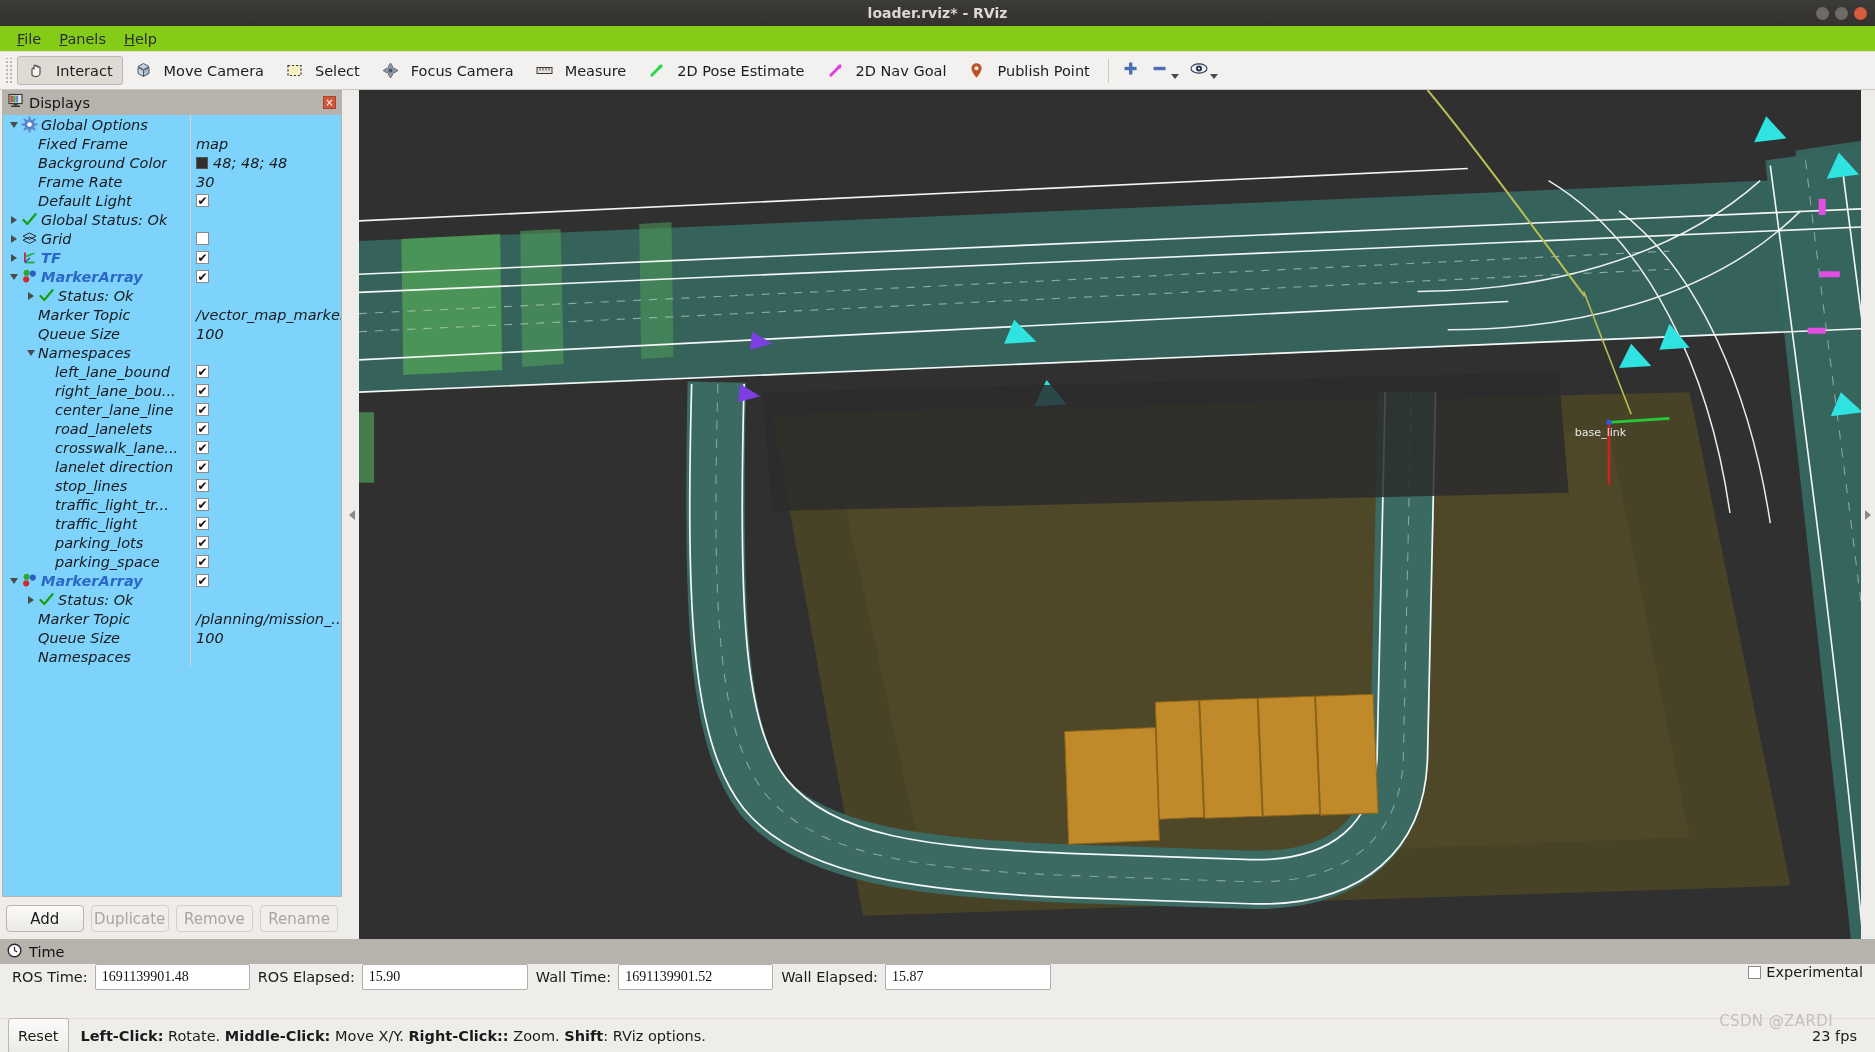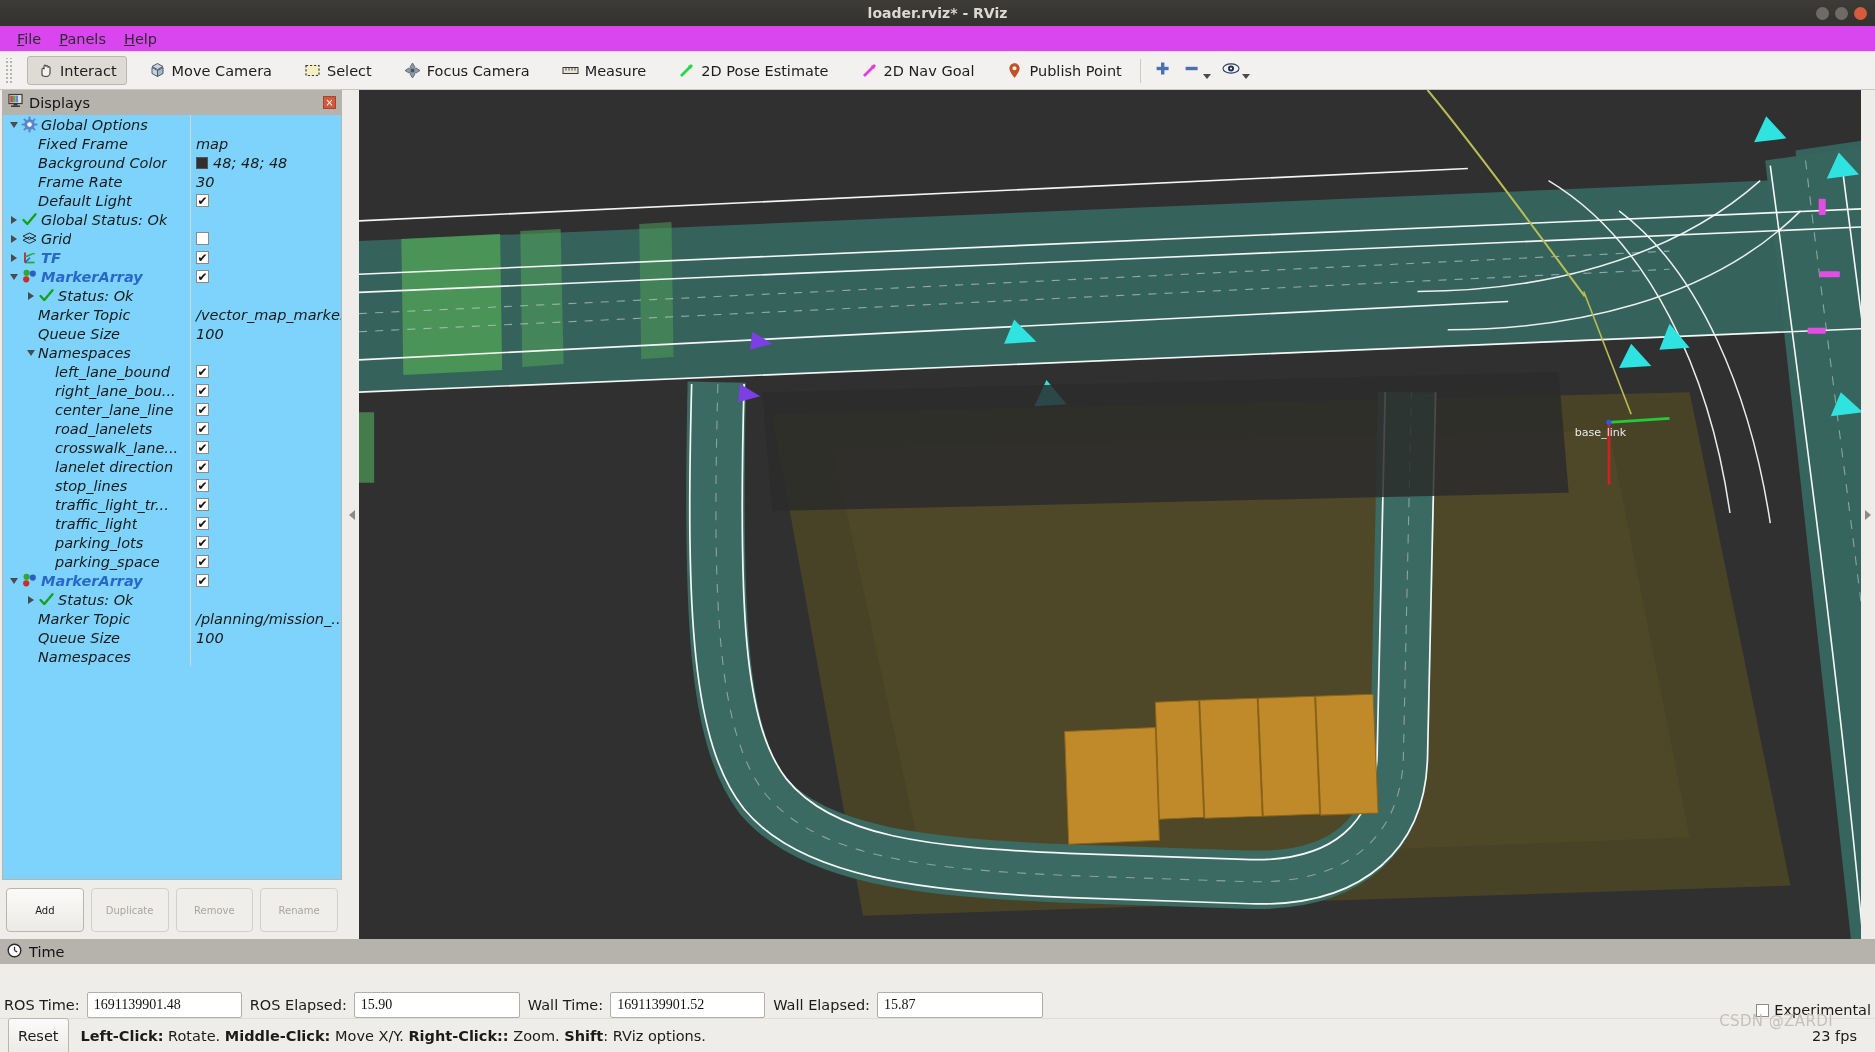--- a/index.html
+++ b/index.html
@@ -24,21 +24,21 @@
   }
   .titlebar .wbtns { position: absolute; right: 8px; top: 0; height: 26px; display: flex; align-items: center; gap: 6px; }
   .wbtn { width: 13px; height: 13px; border-radius: 50%; display: inline-block; }
   .wbtn.min { background: #6e6b66; }
   .wbtn.max { background: #6e6b66; }
   .wbtn.close { background: #d45b3b; }
 
   
   .menubar {
     height: 26px; flex: 0 0 26px;
-    background: #d946ef;
+    background: #84cc16;
     display: flex; align-items: center;
     padding-left: 8px;
     border-bottom: 1px solid #e2dfdb;
   }
   .menuitem {
     padding: 3px 9px; font-size: 14.5px; color: #2d2d2d; cursor: default;
   }
   .menuitem u { text-decoration: underline; }
 
   
@@ -47,23 +47,23 @@
     background: #f3f1ef;
     display: flex; align-items: center;
     padding-left: 4px;
     border-bottom: 1px solid #c9c5bf;
     gap: 2px;
   }
   .grip { width: 9px; height: 26px; margin-right: 2px;
     background-image: radial-gradient(#b8b4ae 1px, transparent 1px);
     background-size: 4px 4px; background-position: 1px 2px; }
   .tbtn {
-    display: flex; align-items: center; gap: 6px;
+    display: flex; align-items: center; gap: 12px;
     padding: 5px 9px; font-size: 14.5px; color: #1d1d1d;
-    border: 1px solid transparent; border-radius: 3px; cursor: default; white-space: nowrap; margin-left: 10px;
+    border: 1px solid transparent; border-radius: 3px; cursor: default; white-space: nowrap;
   }
   .tbtn.active { background: #dedad4; border-color: #bbb6ae; }
   .tbtn .ico { width: 17px; height: 17px; display: inline-block; flex: 0 0 17px; }
   .tsep { width: 1px; height: 24px; background: #cdc9c3; margin: 0 6px; }
   .zbtn { display:flex; align-items:center; padding: 3px 4px; cursor: default; }
   .zcaret { width: 0; height: 0; border-left: 4px solid transparent; border-right: 4px solid transparent;
             border-top: 5px solid #4a4a4a; margin-left: 2px; align-self: flex-end; margin-bottom: 2px; }
 
   
   .main { flex: 1 1 auto; display: flex; min-height: 0; position: relative; background: #efedea; }
@@ -95,43 +95,43 @@
   .arrow .tri-r { width: 0; height: 0; border-top: 4.5px solid transparent; border-bottom: 4.5px solid transparent; border-left: 6px solid #4b4b4b; }
   .arrow .tri-d { width: 0; height: 0; border-left: 4.5px solid transparent; border-right: 4.5px solid transparent; border-top: 6px solid #4b4b4b; }
   .tlabel { white-space: nowrap; overflow: hidden; }
   .tlabel.blue { color: #2a68c8; font-weight: bold; }
   .ticon { width: 17px; flex: 0 0 17px; height: 17px; display: inline-flex; align-items: center; justify-content: center; margin-right: 3px; }
   .cbox { width: 13px; height: 13px; border: 1px solid #8d8a85; background: #fff; display: inline-flex;
           align-items: center; justify-content: center; font-size: 12px; color: #111; line-height: 1; }
   .swatch { width: 12px; height: 12px; background: #303030; border: 1px solid #555; display: inline-block; margin-right: 5px; }
   .btnrow { display: flex; gap: 7px; padding: 8px 4px 7px 4px; }
   .pbtn {
-    flex: 1 1 0; height: 44px; border: 1px solid #b9b5af; border-radius: 4px;
-    background: linear-gradient(#fcfbfa, #eceae6); font-size: 10px; color: #1b1b1b;
+    flex: 1 1 0; height: 27px; border: 1px solid #b9b5af; border-radius: 4px;
+    background: linear-gradient(#fcfbfa, #eceae6); font-size: 15px; color: #1b1b1b;
     display: flex; align-items: center; justify-content: center; cursor: default;
   }
   .pbtn.disabled { color: #a9a5a0; background: #f0eeeb; border-color: #d3cfca; }
 
   
   .vsplit { width: 15px; flex: 0 0 15px; background: #efedea; display: flex; align-items: center; justify-content: center; }
   .vsplit .tri { width: 0; height: 0; border-top: 5px solid transparent; border-bottom: 5px solid transparent; border-right: 6px solid #8e8a85; }
 
   
   .viewport { flex: 1 1 auto; position: relative; background: #303030; overflow: hidden; }
   .vsplit-r { width: 14px; flex: 0 0 14px; background: #efedea; display: flex; align-items: center; justify-content: center; }
   .vsplit-r .tri { width: 0; height: 0; border-top: 5px solid transparent; border-bottom: 5px solid transparent; border-left: 6px solid #8e8a85; }
 
   
   .timehdr {
     height: 25px; flex: 0 0 25px; background: #b6b2ac; display: flex; align-items: center;
     padding: 0 7px; gap: 7px; font-size: 14.5px; color: #141414;
   }
   .timebar {
-    height: 54px; flex: 0 0 54px; background: #efedea; display: flex; align-items: flex-end;
-    padding: 0 4px; gap: 8px;
+    height: 54px; flex: 0 0 54px; background: #efedea; display: flex; align-items: flex-start;
+    padding: 0 12px; gap: 8px;
   }
   .tfield { display: flex; align-items: center; gap: 7px; }
   .tfield .lbl { font-size: 14.5px; color: #1b1b1b; white-space: nowrap; }
   .tinput {
     height: 26px; border: 1px solid #b2aea8; background: #fff; border-radius: 2px;
     display: flex; align-items: center; padding: 0 6px; font-size: 14px; color: #111; font-family: Liberation Serif, serif;
   }
   .tinput.w1 { width: 155px; }
   .tinput.w2 { width: 166px; }
   .spacer { flex: 1 1 auto; }

